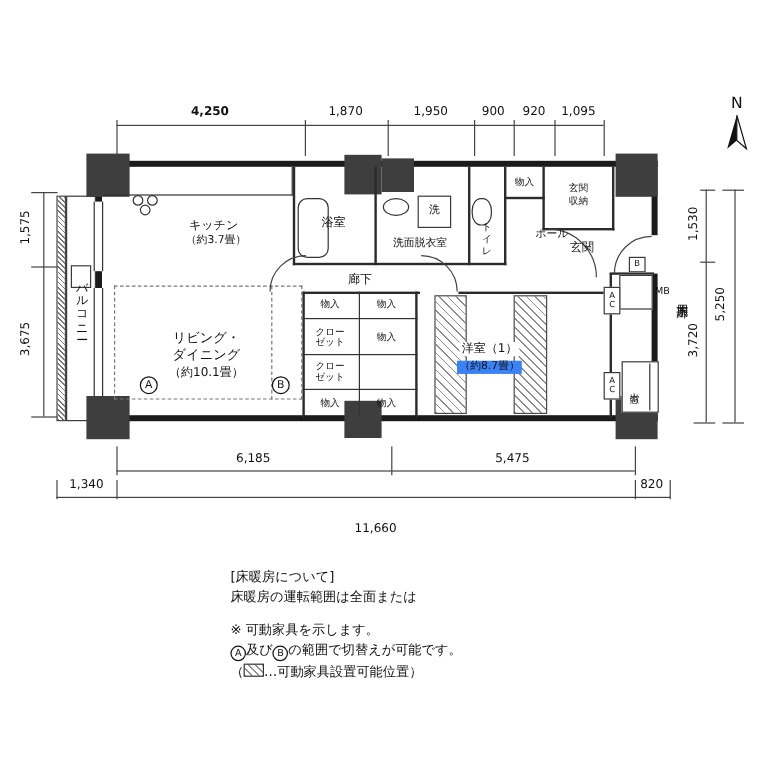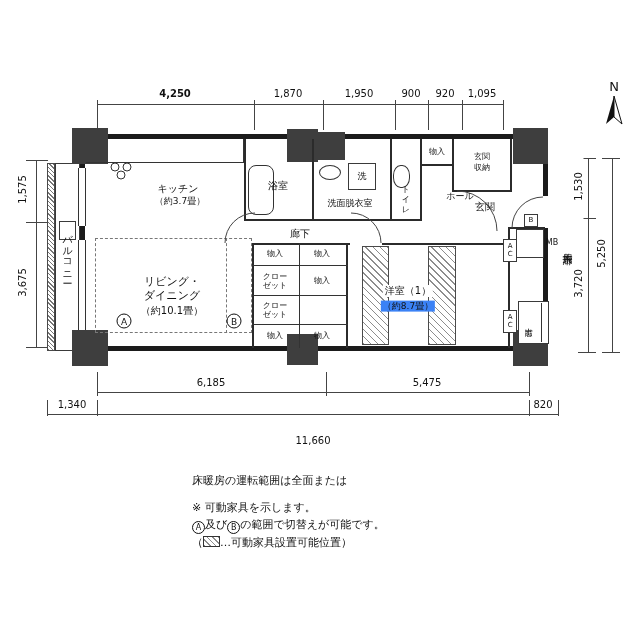--- a/index.html
+++ b/index.html
@@ -202,20 +202,21 @@
   <div class="lbl" style="left:530px;top:243px;font-size:8px;margin-left:22px;">MB</div>
   <div class="thin" style="left:503px;top:239px;width:14px;height:23px;"></div>
   <div class="lbl vert" style="left:510px;top:250px;font-size:7px;letter-spacing:0;">AC</div>
   <div class="thin" style="left:503px;top:310px;width:14px;height:23px;"></div>
   <div class="lbl vert" style="left:510px;top:321px;font-size:7px;letter-spacing:0;">AC</div>
   <div class="thin" style="left:518px;top:301px;width:31px;height:43px;"></div>
   <div class="line" style="left:541px;top:303px;width:1px;height:39px;"></div>
   <div class="lbl vert" style="left:528px;top:322px;font-size:8px;">出窓</div>
 
   <div class="abs" style="left:192px;top:472px;">
+    <div class="note-line">[床暖房について]</div>
     <div class="note-line">床暖房の運転範囲は全面または</div>
     <div class="note-line" style="margin-top:10px;">※ 可動家具を示します。</div>
     <div class="note-line">
       <span class="circ-inline">A</span><span>及び</span><span class="circ-inline">B</span><span>の範囲で切替えが可能です。</span>
     </div>
     <div class="note-line">
       <span>（</span><span class="legend-hatch"></span><span>…可動家具設置可能位置）</span>
     </div>
   </div>
 

